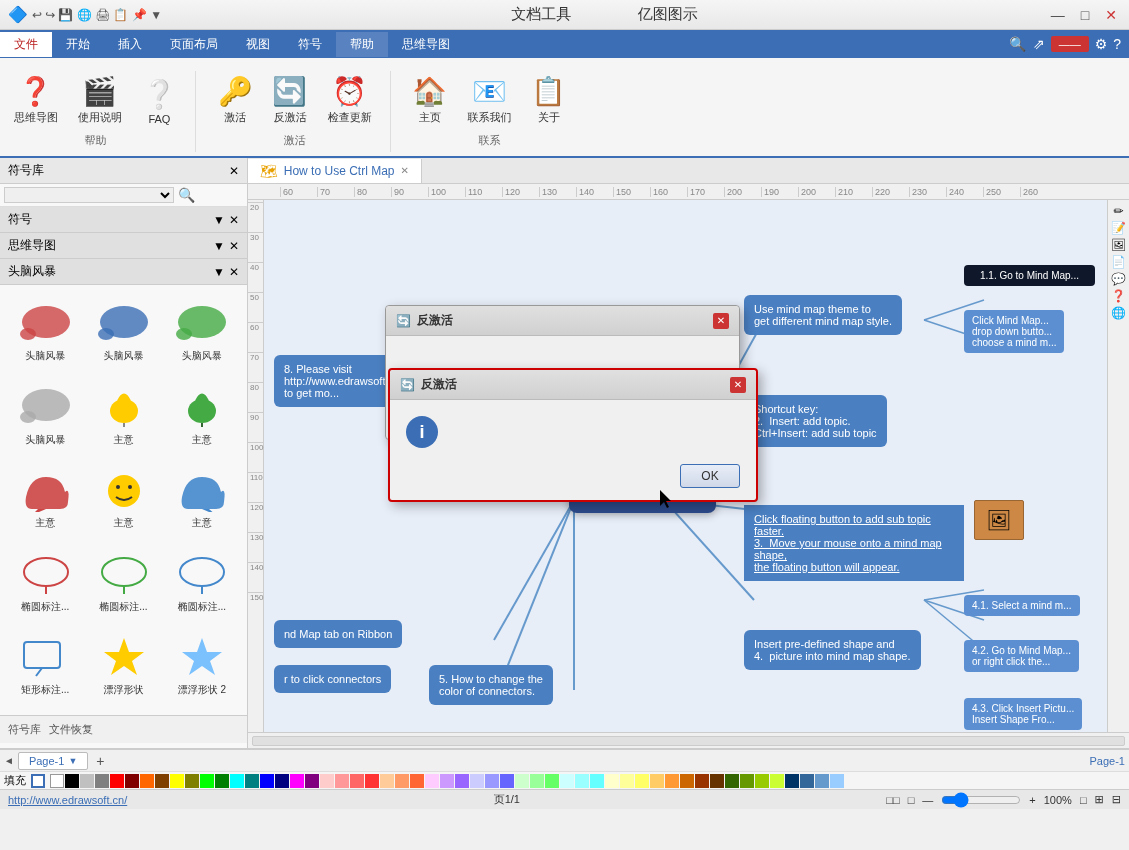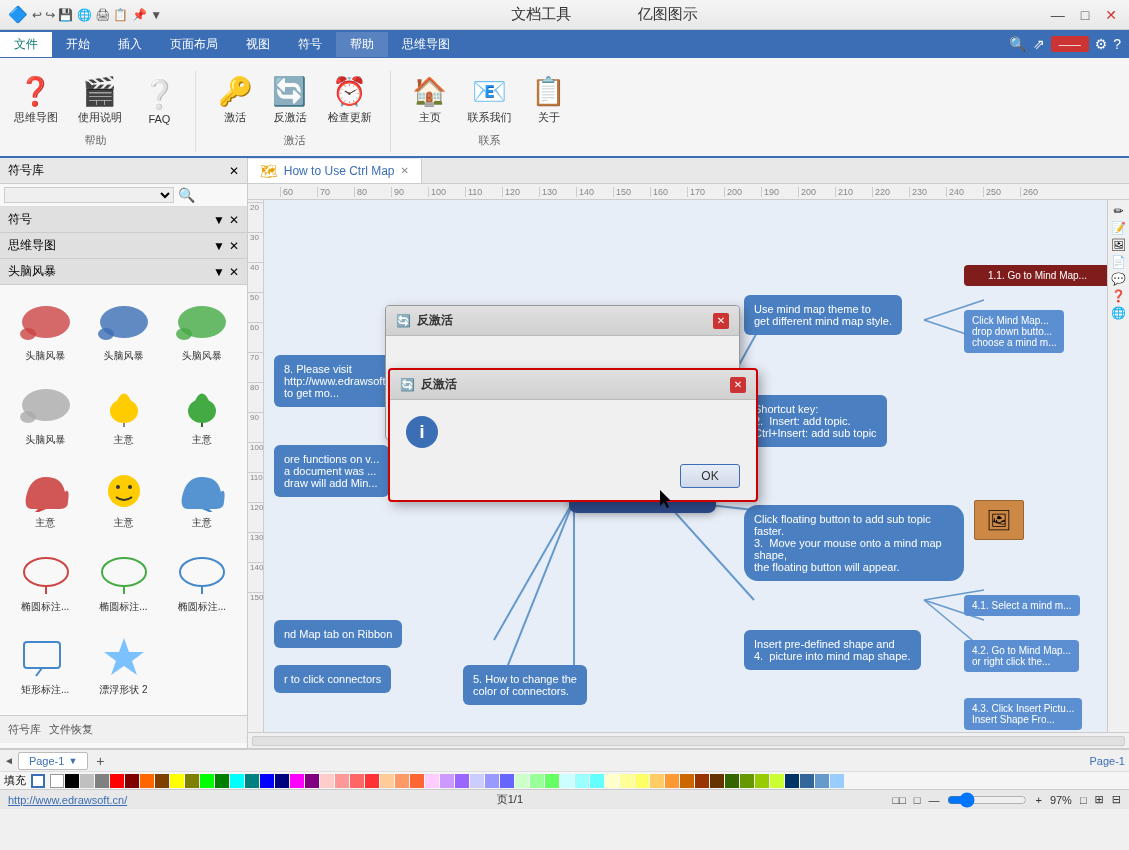--- a/index.html
+++ b/index.html
@@ -26,21 +26,21 @@
       background: #3b6eb5;
       display: flex;
       align-items: center;
     }
     .menu-item {
       padding: 4px 14px;
       color: white;
       font-size: 12px;
       cursor: pointer;
     }
-    .menu-item.active { background: white; color: #0f766e; }
+    .menu-item.active { background: white; color: #b91c1c; }
 
     
     .ribbon {
       background: #f5f5f5;
       border-bottom: 2px solid #3b6eb5;
       padding: 4px 8px;
       display: flex;
       align-items: flex-end;
       gap: 16px;
       height: 100px;
@@ -611,20 +611,28 @@
       </div>
 
       <div class="symbol-item">
         <div class="symbol-img">
           <svg width="55" height="45">
             <rect x="6" y="8" width="36" height="26" rx="3" fill="none" stroke="#4488cc" stroke-width="2"></rect>
             <line x1="24" y1="34" x2="18" y2="42" stroke="#4488cc" stroke-width="2"></line>
           </svg>
         </div>
         <span class="symbol-label">矩形标注...</span>
+      </div>
+      <div class="symbol-item">
+        <div class="symbol-img">
+          <svg width="55" height="45">
+            <polygon points="28,4 33,18 48,18 36,27 41,41 28,32 15,41 20,27 8,18 23,18" fill="#ffcc00"></polygon>
+          </svg>
+        </div>
+        <span class="symbol-label">漂浮形状</span>
       </div>
       <div class="symbol-item">
         <div class="symbol-img">
           <svg width="55" height="45">
             <polygon points="28,4 33,18 48,18 36,27 41,41 28,32 15,41 20,27 8,18 23,18" fill="#44aaff" opacity="0.7"></polygon>
           </svg>
         </div>
         <span class="symbol-label">漂浮形状 2</span>
       </div>
     </div>
@@ -719,49 +727,46 @@
           </div>
 
           <div style="position:absolute;left:480px;top:95px;background:#4a7fc1;color:white;border-radius:6px;padding:8px 10px;font-size:11px;max-width:200px;">
             Use mind map theme to<br>get different mind map style.
           </div>
 
           <div style="position:absolute;left:480px;top:195px;background:#4a7fc1;color:white;border-radius:6px;padding:8px 10px;font-size:11px;max-width:200px;">
             Shortcut key:<br>2. &nbsp;Insert: add topic.<br>Ctrl+Insert: add sub topic
           </div>
 
-          <div style="position:absolute;left:480px;top:305px;background:#4a7fc1;color:white;border-radius:14px;padding:8px 10px;font-size:11px;max-width:220px;">
+          <div style="position:absolute;left:480px;top:305px;background:#4a7fc1;color:white;border-radius:0;padding:8px 10px;font-size:11px;max-width:220px;text-decoration:underline;">
             Click floating button to add sub topic faster.<br>3. &nbsp;Move your mouse onto a mind map shape,<br>the floating button will appear.
           </div>
 
           <div style="position:absolute;left:480px;top:430px;background:#4a7fc1;color:white;border-radius:6px;padding:8px 10px;font-size:11px;max-width:200px;">
             Insert pre-defined shape and<br>4. &nbsp;picture into mind map shape.
           </div>
 
           <div style="position:absolute;left:10px;top:155px;background:#4a7fc1;color:white;border-radius:6px;padding:8px 10px;font-size:11px;max-width:190px;">
             8. Please visit http://www.edrawsoft.com/<br>to get mo...
           </div>
 
-          <div style="position:absolute;left:10px;top:245px;background:#4a7fc1;color:white;border-radius:6px;padding:8px 10px;font-size:11px;max-width:190px;">
-            ore functions on v...<br>a document was ...<br>draw will add Min...
-          </div>
 
           <div style="position:absolute;left:10px;top:420px;background:#4a7fc1;color:white;border-radius:6px;padding:8px 10px;font-size:11px;max-width:190px;">
             nd Map tab on Ribbon
           </div>
 
           <div style="position:absolute;left:10px;top:465px;background:#4a7fc1;color:white;border-radius:6px;padding:8px 10px;font-size:11px;max-width:190px;">
             r to click connectors
           </div>
 
-          <div style="position:absolute;left:165px;top:465px;background:#4a7fc1;color:white;border-radius:6px;padding:8px 10px;font-size:11px;max-width:130px;margin-left:34px;">
+          <div style="position:absolute;left:165px;top:465px;background:#4a7fc1;color:white;border-radius:6px;padding:8px 10px;font-size:11px;max-width:130px;">
             5. How to change the<br>color of connectors.
           </div>
 
-          <div style="position:absolute;left:700px;top:65px;background:#7f1d1d;color:white;border-radius:4px;padding:5px 24px;font-size:10px;max-width:160px;">
+          <div style="position:absolute;left:700px;top:65px;background:#0f172a;color:white;border-radius:4px;padding:5px 16px;font-size:10px;max-width:160px;">
             1.1. Go to Mind Map...
           </div>
 
           <div style="position:absolute;left:700px;top:110px;background:#5b8fd1;color:white;border-radius:4px;padding:5px 8px;font-size:10px;max-width:160px;">
             Click Mind Map...<br>drop down butto...<br>choose a mind m...
           </div>
 
           <div style="position:absolute;left:700px;top:395px;background:#5b8fd1;color:white;border-radius:4px;padding:5px 8px;font-size:10px;max-width:160px;">
             4.1. Select a mind m...
           </div>
@@ -872,21 +877,21 @@
 
 <div class="status-bar">
   <span class="status-left">http://www.edrawsoft.cn/</span>
   <span>页1/1</span>
   <div class="status-right">
     <span style="cursor:pointer;">□□</span>
     <span style="cursor:pointer;">□</span>
     <span style="cursor:pointer;">—</span>
     <input type="range" min="10" max="500" value="100" style="width: 80px;">
     <span style="cursor:pointer;">+</span>
-    <span>97%</span>
+    <span>100%</span>
     <span style="cursor:pointer;">□</span>
     <span style="cursor:pointer;">⊞</span>
     <span style="cursor:pointer;">⊟</span>
   </div>
 </div>
 
 <div style="position:fixed;top:0;left:0;width:100%;height:100%;z-index:50;pointer-events:none;">
 </div>
 
 <div class="dialog outer-dialog" style="top:305px;left:385px;width:355px;z-index:60;">

